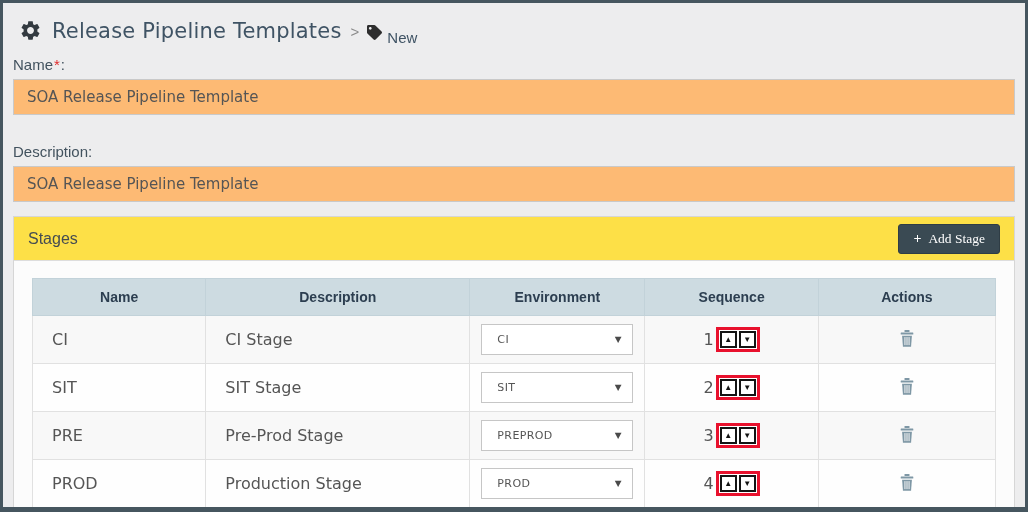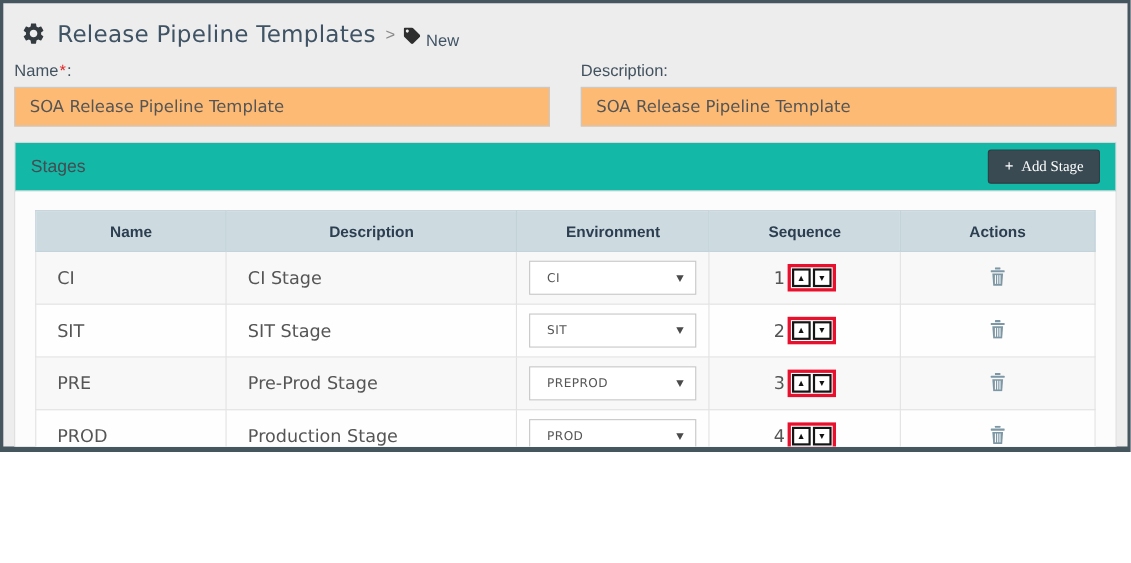--- a/index.html
+++ b/index.html
@@ -2,21 +2,21 @@
 <html><head>
 <meta charset="utf-8">
 <style>
   * { box-sizing: border-box; margin: 0; padding: 0; }
   html,body { background:#fff; }
   body {
     font-family: "Liberation Sans", "DejaVu Sans", sans-serif;
     width: 1028px; height: 512px;
   }
   .page {
-    width: 1028px; height: 411px;
+    width: 1028px; height: 512px;
     background: #ededee;
     border: 3px solid #46565f;
     border-bottom-width: 5px;
     overflow: hidden;
   }
 
   
   .page-header {
     display: flex; align-items: center;
     padding: 12px 14px 8px 16px;
@@ -28,41 +28,42 @@
     letter-spacing: 0.2px;
   }
   .crumb-sep { color: #8a8a8a; font-size: 15px; margin: 2px 8px 0 9px; }
   .tag-icon { width: 15px; height: 15px; margin: 3px 5px 0 0; }
   .crumb-new { font-size: 15px; color: #3f5364; margin-top: 14px; }
 
   
   .form-row {
     display: flex; justify-content: space-between; gap: 28px;
     padding: 2px 10px 0 10px;
+    flex-direction: column;
   }
   .field { flex: 1 1 0; }
   .field-label { display: block; font-size: 15px; color: #42525e; margin-bottom: 6px; }
   .req { color: #e02b2b; margin: 0 1px; }
   .text-input {
     width: 100%; height: 36px;
     border: 1px solid #c9c9c9; background: #fdba74;
     font-size: 15px; color: #555; padding: 0 13px;
     font-family: "DejaVu Sans", "Liberation Sans", sans-serif;
     outline: none;
   }
 
   
   .panel {
     margin: 14px 10px 0 10px;
     border: 1px solid #d6d6d6;
     background: #fbfbfb;
   }
   .panel-header {
     display: flex; align-items: center; justify-content: space-between;
-    background: #14b8a6; border-bottom: 1px solid #ddd;
+    background: #fde047; border-bottom: 1px solid #ddd;
     padding: 7px 14px; height: 44px;
   }
   .panel-title { font-size: 16px; color: #454c52; }
   .add-stage-btn {
     background: #3a4a53; color: #fff; border: 1px solid #2f3d45;
     border-radius: 3px; padding: 6px 14px; font-size: 13.5px;
     cursor: pointer; font-family: Liberation Serif, serif;
   }
   .plus-glyph { font-weight: bold; margin-right: 7px; font-size: 14px; }
   .panel-body { padding: 17px 18px 22px 18px; background: #fcfcfc; }

